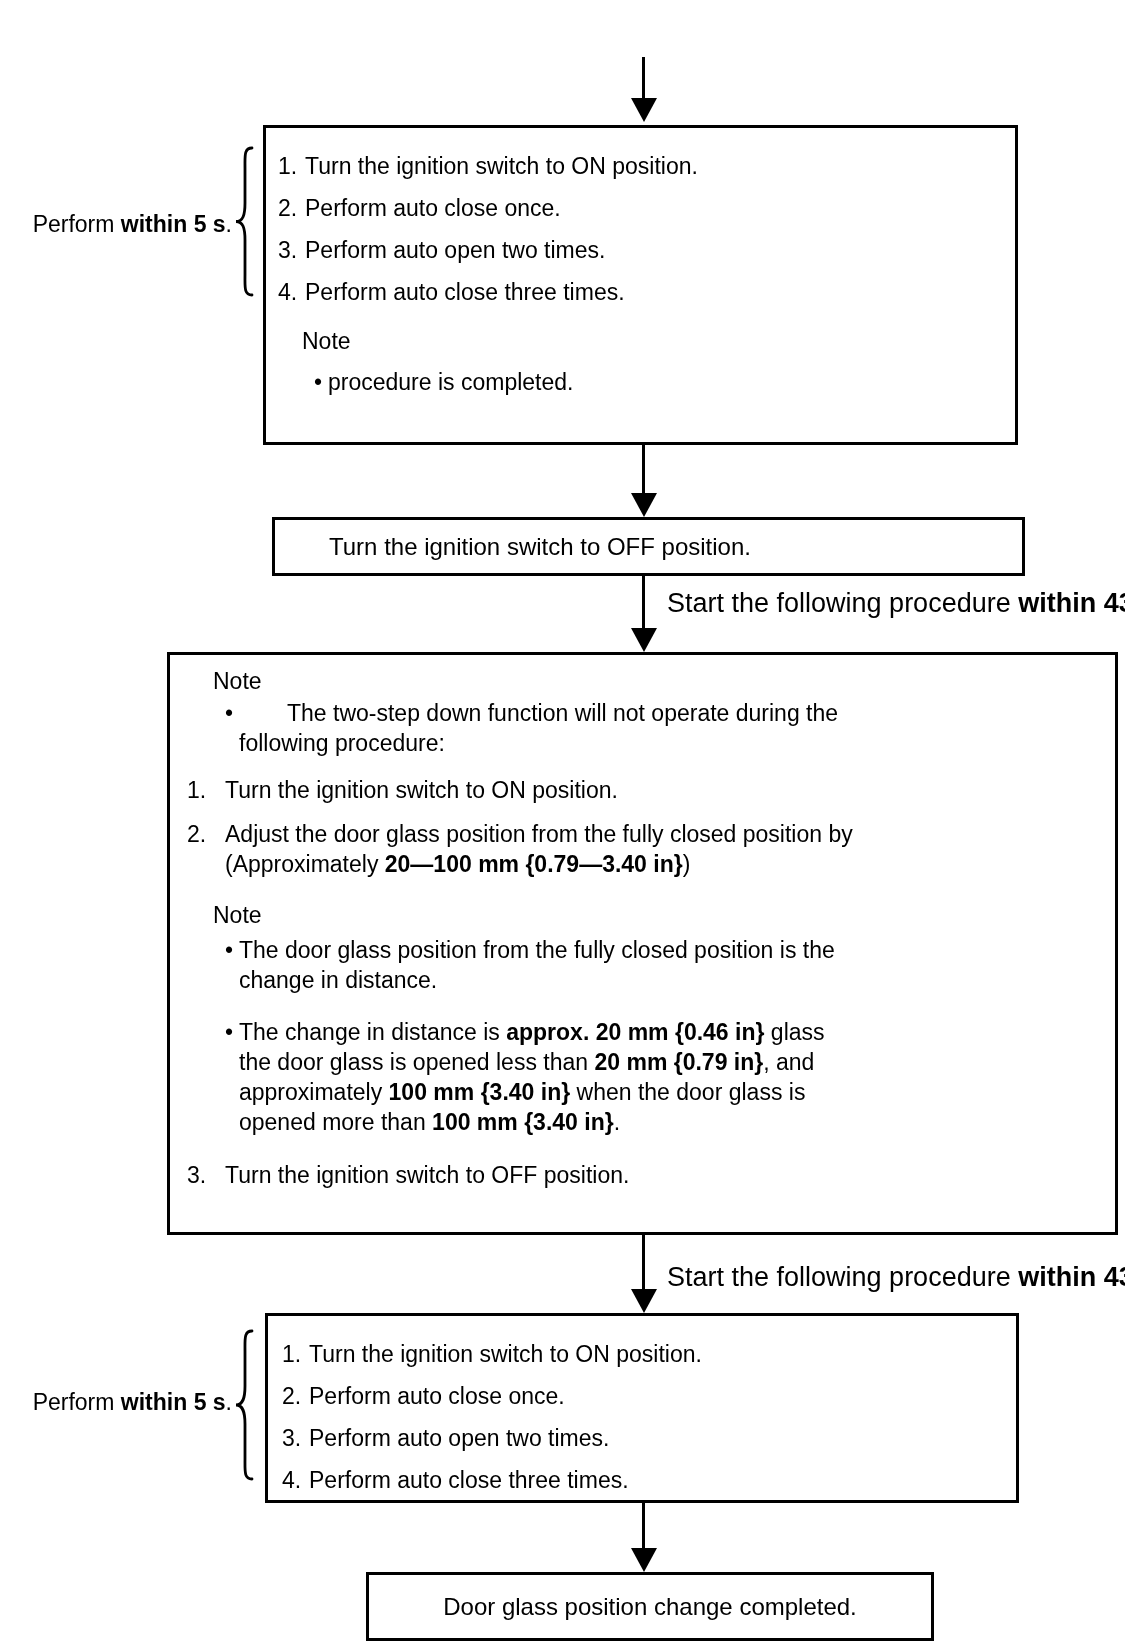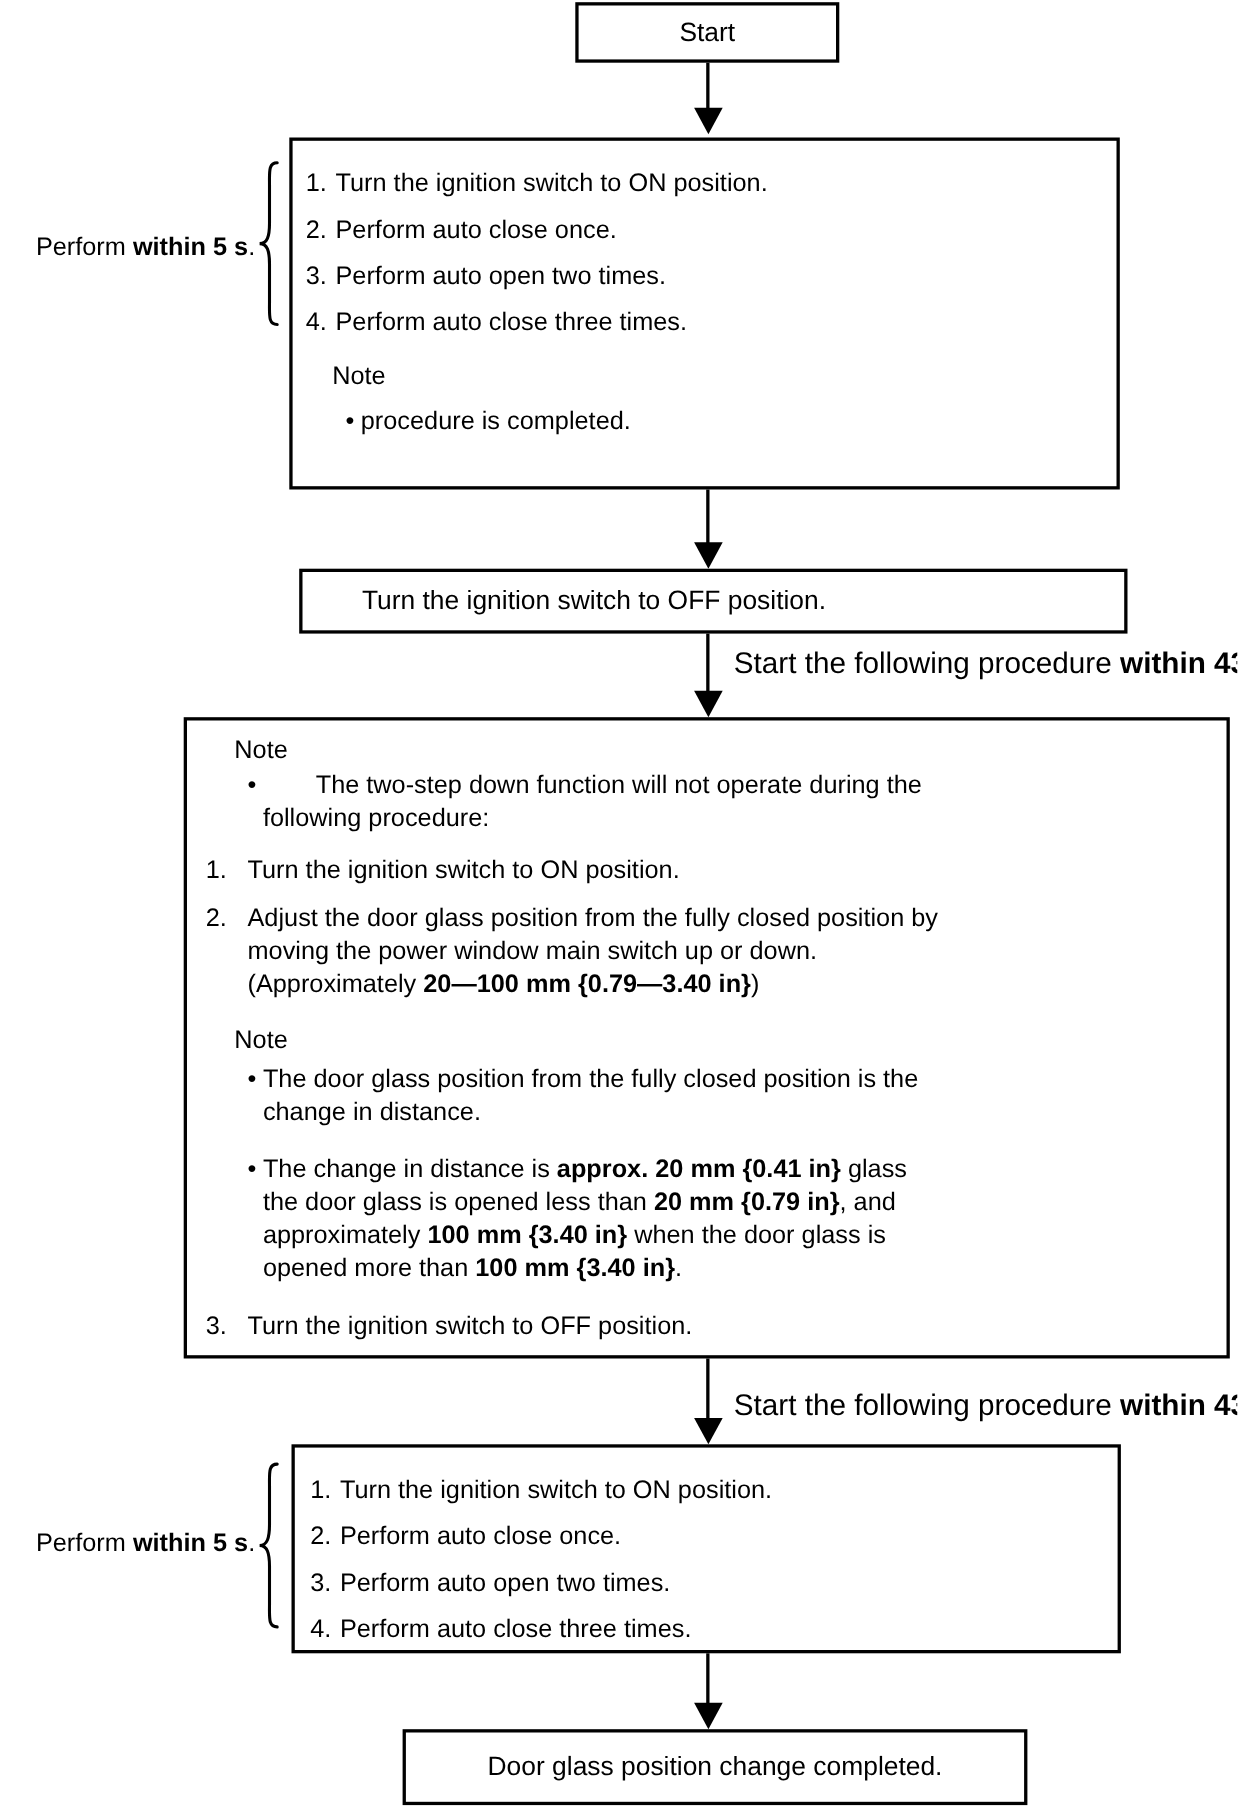--- a/index.html
+++ b/index.html
@@ -23,23 +23,20 @@
   .center-text{display:flex;align-items:center;justify-content:center;text-align:center;}
   .left-text{display:flex;align-items:center;}
   .brace{position:absolute;}
   .note-block{white-space:nowrap;}
 </style>
 </head>
 <body>
 
 <div class="canvas">
 
-  <div class="box center-text" style="left:523px;top:2px;width:240px;height:55px;font-size:24px;">
-    <span>Start</span>
-  </div>
 
   <div class="vline" style="left:642px;top:57px;height:43px;"></div>
   <div class="ahead" style="left:631px;top:98px;"></div>
 
   <div class="lbl" style="left:0;top:210px;width:232px;text-align:right;">
     <span>Perform </span><b>within 5 s</b><span>.</span>
   </div>
   <svg class="brace" style="left:232px;top:145px;" width="24" height="153" viewBox="0 0 24 153">
     <path d="M20 3 C12 3 13 11 13 23 L13 58 C13 70 11 76.5 4 76.5 C11 76.5 13 83 13 95 L13 130 C13 142 12 150 20 150" fill="none" stroke="#000" stroke-width="2.8" stroke-linecap="round"></path>
   </svg>
@@ -93,36 +90,35 @@
       </span>
     </div>
     <div class="item" style="margin:18px 0 0 0;">
       <span class="num" style="flex-basis:38px;width:38px;">1.</span>
       <span>Turn the ignition switch to ON position.</span>
     </div>
     <div class="item" style="margin:14px 0 0 0;line-height:30px;">
       <span class="num" style="flex-basis:38px;width:38px;">2.</span>
       <span class="note-block">
         <span style="display:block;">Adjust the door glass position from the fully closed position by</span>
-        <span style="display:block;">moving the power window main switch up or down.</span>
         <span style="display:block;"><span>(Approximately </span><b>20—100 mm {0.79—3.40 in}</b><span>)</span></span>
       </span>
     </div>
     <div style="margin:22px 0 0 26px;line-height:28px;">Note</div>
     <div class="bullet" style="margin:6px 0 0 38px;">
       <span class="dot">•</span>
       <span class="note-block">
         <span style="display:block;">The door glass position from the fully closed position is the</span>
         <span style="display:block;">change in distance.</span>
       </span>
     </div>
     <div class="bullet" style="margin:22px 0 0 38px;">
       <span class="dot">•</span>
       <span class="note-block">
-        <span style="display:block;"><span>The change in distance is </span><b>approx. 20 mm {0.41 in}</b><span> glass</span></span>
+        <span style="display:block;"><span>The change in distance is </span><b>approx. 20 mm {0.46 in}</b><span> glass</span></span>
         <span style="display:block;"><span>the door glass is opened less than </span><b>20 mm {0.79 in}</b><span>, and</span></span>
         <span style="display:block;"><span>approximately </span><b>100 mm {3.40 in}</b><span> when the door glass is</span></span>
         <span style="display:block;"><span>opened more than </span><b>100 mm {3.40 in}</b><span>.</span></span>
       </span>
     </div>
     <div class="item" style="margin:24px 0 0 0;">
       <span class="num" style="flex-basis:38px;width:38px;">3.</span>
       <span>Turn the ignition switch to OFF position.</span>
     </div>
   </div>

